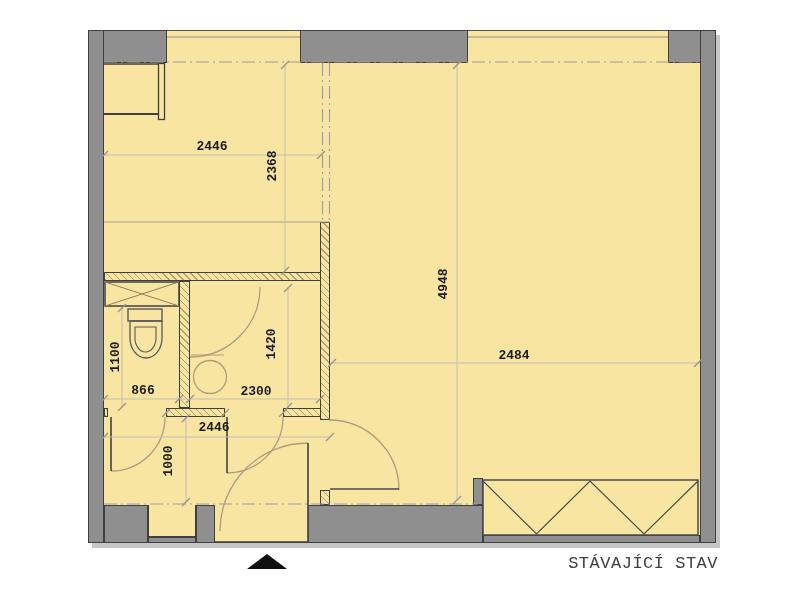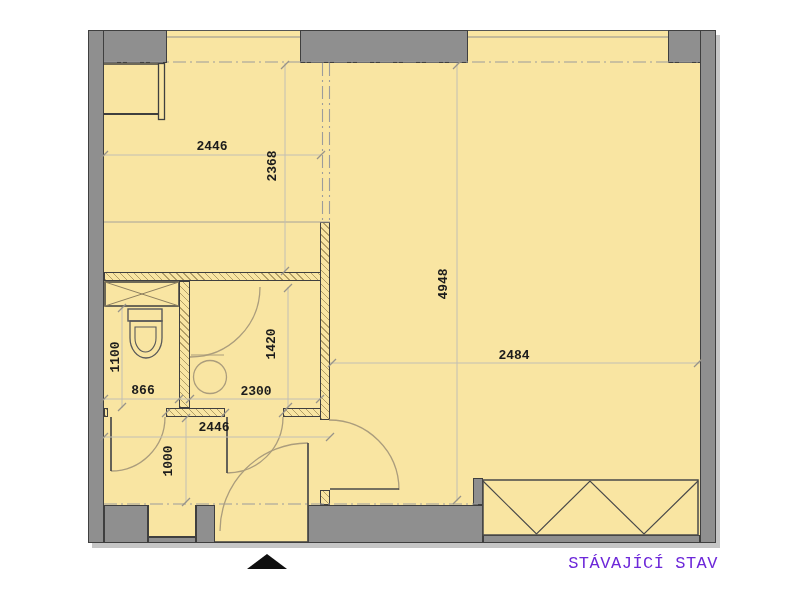--- a/index.html
+++ b/index.html
@@ -13,21 +13,21 @@
   .w{background:#8f8f8f;border:1px solid #3f3f3f;}
   
   .fl{background:#f9e5a2;}
   
   .iw{background:#f9e5a2;border:1px solid #3f3f3f;
       background-image:repeating-linear-gradient(45deg,rgba(122,102,54,.55) 0 1px,transparent 1px 5px);}
   
   .dim{position:absolute;transform:translate(-50%,-50%);font-size:13px;font-weight:bold;
        color:#1c1c1c;white-space:nowrap;letter-spacing:0;}
   .dim.v{transform:translate(-50%,-50%) rotate(-90deg);}
-  #caption{position:absolute;right:82px;top:554px;font-size:17px;color:#6d28d9;
+  #caption{position:absolute;right:82px;top:554px;font-size:17px;color:#404040;
            letter-spacing:.5px;white-space:nowrap;}
   #arrow{left:247px;top:554px;width:0;height:0;border-left:20px solid transparent;
          border-right:20px solid transparent;border-bottom:15px solid #0f0f0f;background:none;}
   svg{position:absolute;left:0;top:0;}
   .room{background:transparent;}
 </style>
 </head>
 <body>
 
 <div id="canvas">

